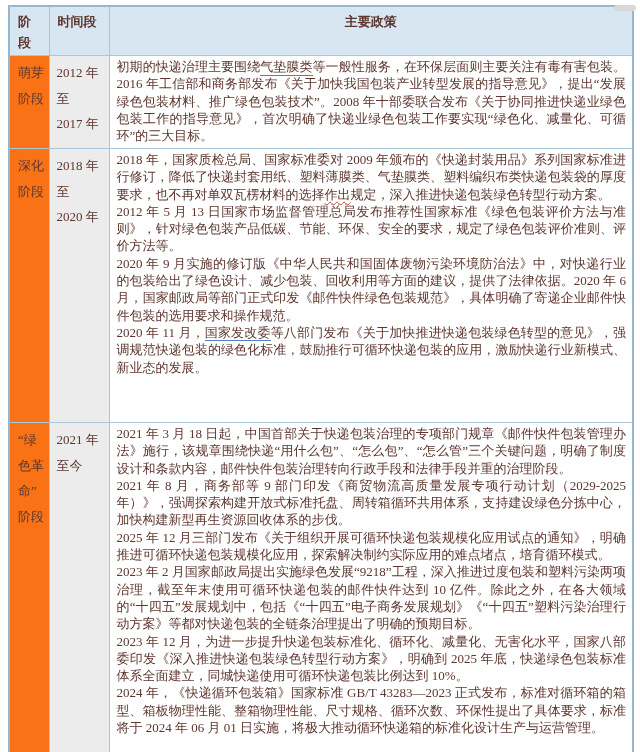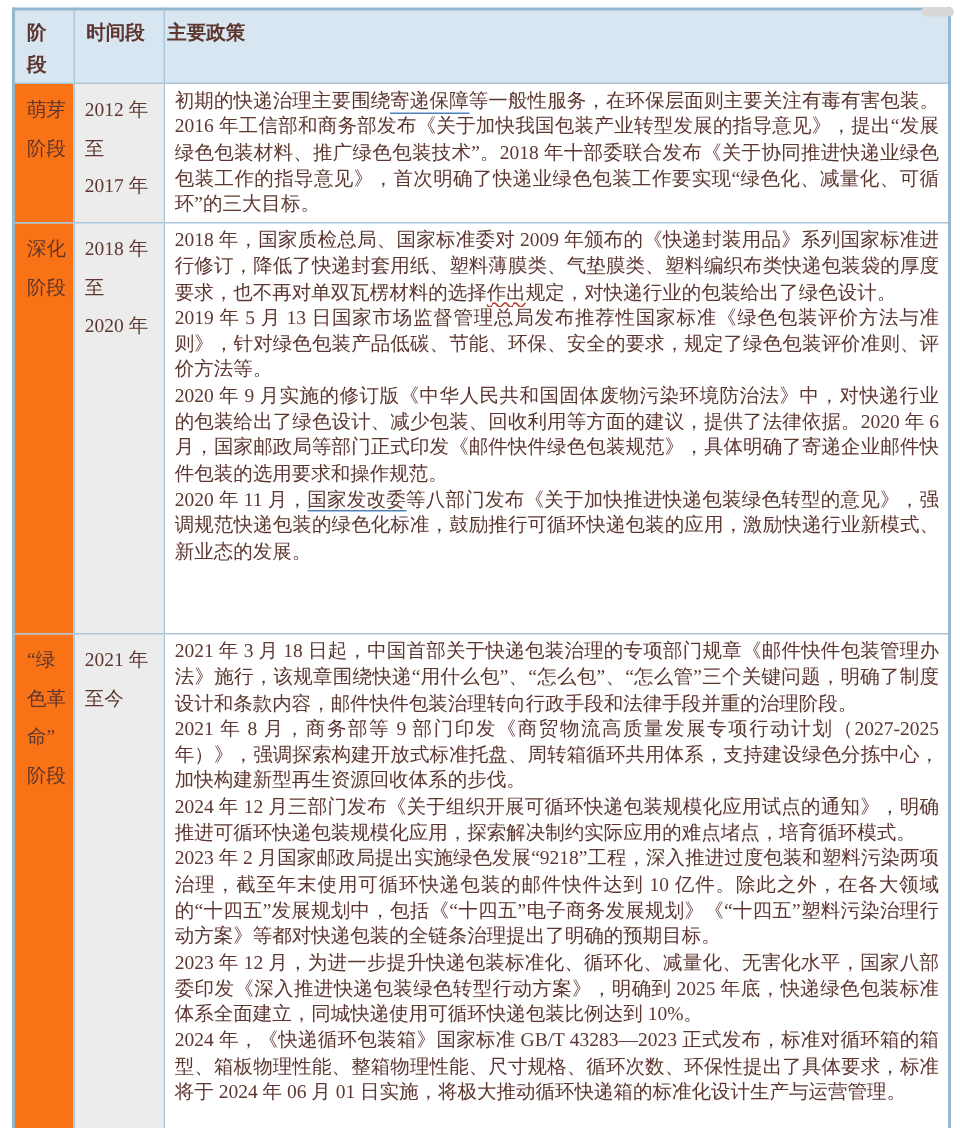--- a/index.html
+++ b/index.html
@@ -20,21 +20,21 @@
   }
   .policy-table th,.policy-table td{
     border:1px solid #a9c6db;vertical-align:top;
     font-size:13px;word-break:break-all;
   }
   thead tr{height:45px;}
   thead th{
     background:#d8e6f1;font-weight:bold;font-size:13.5px;
     padding:4px 2px 2px 8px;line-height:21px;text-align:left;
   }
-  thead th.c-policy{padding:4px 2px;}
+  thead th.c-policy{text-align:center;padding:4px 2px;}
   col.col-stage{width:40px;}
   col.col-period{width:60px;}
   col.col-policy{width:524px;}
   tr.r0{height:93px;}
   tr.r1{height:274px;}
   tr.r2{height:357px;}
   td.stage-cell{
     background:#f97316;padding:4px 2px 2px 8px;line-height:25.5px;
   }
   td.period-cell{
@@ -85,55 +85,55 @@
           <td class="stage-cell">
             <span class="cell-line">萌芽</span>
             <span class="cell-line">阶段</span>
           </td>
           <td class="period-cell">
             <span class="cell-line">2012 年</span>
             <span class="cell-line">至</span>
             <span class="cell-line">2017 年</span>
           </td>
           <td class="policy-cell">
-            <p><span>初期的快递治理主要围绕</span><span class="u-line">寄递保障</span><span>等一般性服务，在环保层面则主要关注有毒有害包装。2016 年工信部和商务部发布《关于加快我国包装产业转型发展的指导意见》，提出“发展绿色包装材料、推广绿色包装技术”。2018 年十部委联合发布《关于协同推进快递业绿色包装工作的指导意见》，首次明确了快递业绿色包装工作要实现“绿色化、减量化、可循环”的三大目标。</span></p>
+            <p><span>初期的快递治理主要围绕</span><span class="u-line">气垫膜类</span><span>等一般性服务，在环保层面则主要关注有毒有害包装。2016 年工信部和商务部发布《关于加快我国包装产业转型发展的指导意见》，提出“发展绿色包装材料、推广绿色包装技术”。2008 年十部委联合发布《关于协同推进快递业绿色包装工作的指导意见》，首次明确了快递业绿色包装工作要实现“绿色化、减量化、可循环”的三大目标。</span></p>
           </td>
         </tr>
         <tr class="r1">
           <td class="stage-cell">
             <span class="cell-line">深化</span>
             <span class="cell-line">阶段</span>
           </td>
           <td class="period-cell">
             <span class="cell-line">2018 年</span>
             <span class="cell-line">至</span>
             <span class="cell-line">2020 年</span>
           </td>
           <td class="policy-cell">
-            <p><span>2018 年，国家质检总局、国家标准委对 2009 年颁布的《快递封装用品》系列国家标准进行修订，降低了快递封套用纸、塑料薄膜类、气垫膜类、塑料编织布类快递包装袋的厚度要求，也不再对单双瓦楞材料的选择</span><span class="u-wavy">作出</span><span>规定，对快递行业的包装给出了绿色设计。</span></p>
-            <p><span>2019 年 5 月 13 日国家市场监督管理总局发布推荐性国家标准《绿色包装评价方法与准则》，针对绿色包装产品低碳、节能、环保、安全的要求，规定了绿色包装评价准则、评价方法等。</span></p>
+            <p><span>2018 年，国家质检总局、国家标准委对 2009 年颁布的《快递封装用品》系列国家标准进行修订，降低了快递封套用纸、塑料薄膜类、气垫膜类、塑料编织布类快递包装袋的厚度要求，也不再对单双瓦楞材料的选择</span><span class="u-wavy">作出</span><span>规定，深入推进快递包装绿色转型行动方案。</span></p>
+            <p><span>2012 年 5 月 13 日国家市场监督管理总局发布推荐性国家标准《绿色包装评价方法与准则》，针对绿色包装产品低碳、节能、环保、安全的要求，规定了绿色包装评价准则、评价方法等。</span></p>
             <p><span>2020 年 9 月实施的修订版《中华人民共和国固体废物污染环境防治法》中，对快递行业的包装给出了绿色设计、减少包装、回收利用等方面的建议，提供了法律依据。2020 年 6 月，国家邮政局等部门正式印发《邮件快件绿色包装规范》，具体明确了寄递企业邮件快件包装的选用要求和操作规范。</span></p>
             <p><span>2020 年 11 月，</span><span class="u-line">国家发改委</span><span>等八部门发布《关于加快推进快递包装绿色转型的意见》，强调规范快递包装的绿色化标准，鼓励推行可循环快递包装的应用，激励快递行业新模式、新业态的发展。</span></p>
           </td>
         </tr>
         <tr class="r2">
           <td class="stage-cell">
             <span class="cell-line">“绿</span>
             <span class="cell-line">色革</span>
             <span class="cell-line">命”</span>
             <span class="cell-line">阶段</span>
           </td>
           <td class="period-cell">
             <span class="cell-line">2021 年</span>
             <span class="cell-line">至今</span>
           </td>
           <td class="policy-cell">
             <p><span>2021 年 3 月 18 日起，中国首部关于快递包装治理的专项部门规章《邮件快件包装管理办法》施行，该规章围绕快递“用什么包”、“怎么包”、“怎么管”三个关键问题，明确了制度设计和条款内容，邮件快件包装治理转向行政手段和法律手段并重的治理阶段。</span></p>
-            <p><span>2021 年 8 月，商务部等 9 部门印发《商贸物流高质量发展专项行动计划（2027-2025 年）》，强调探索构建开放式标准托盘、周转箱循环共用体系，支持建设绿色分拣中心，加快构建新型再生资源回收体系的步伐。</span></p>
-            <p><span>2024 年 12 月三部门发布《关于组织开展可循环快递包装规模化应用试点的通知》，明确推进可循环快递包装规模化应用，探索解决制约实际应用的难点堵点，培育循环模式。</span></p>
+            <p><span>2021 年 8 月，商务部等 9 部门印发《商贸物流高质量发展专项行动计划（2029-2025 年）》，强调探索构建开放式标准托盘、周转箱循环共用体系，支持建设绿色分拣中心，加快构建新型再生资源回收体系的步伐。</span></p>
+            <p><span>2025 年 12 月三部门发布《关于组织开展可循环快递包装规模化应用试点的通知》，明确推进可循环快递包装规模化应用，探索解决制约实际应用的难点堵点，培育循环模式。</span></p>
             <p><span>2023 年 2 月国家邮政局提出实施绿色发展“9218”工程，深入推进过度包装和塑料污染两项治理，截至年末使用可循环快递包装的邮件快件达到 10 亿件。除此之外，在各大领域的“十四五”发展规划中，包括《“十四五”电子商务发展规划》《“十四五”塑料污染治理行动方案》等都对快递包装的全链条治理提出了明确的预期目标。</span></p>
             <p><span>2023 年 12 月，为进一步提升快递包装标准化、循环化、减量化、无害化水平，国家八部委印发《深入推进快递包装绿色转型行动方案》，明确到 2025 年底，快递绿色包装标准体系全面建立，同城快递使用可循环快递包装比例达到 10%。</span></p>
             <p><span>2024 年，《快递循环包装箱》国家标准 GB/T 43283—2023 正式发布，标准对循环箱的箱型、箱板物理性能、整箱物理性能、尺寸规格、循环次数、环保性提出了具体要求，标准将于 2024 年 06 月 01 日实施，将极大推动循环快递箱的标准化设计生产与运营管理。</span></p>
           </td>
         </tr>
       </tbody>
   </table>
 </div>
 
 </body></html>

